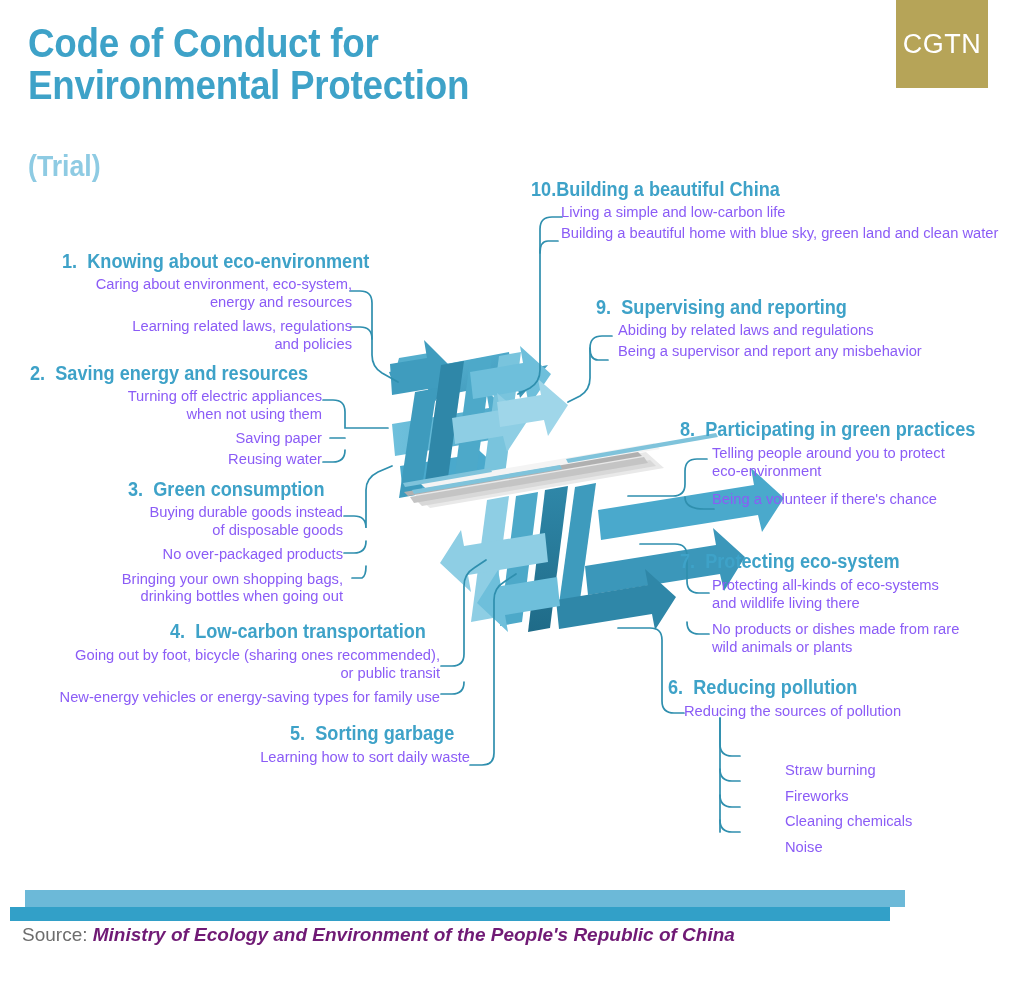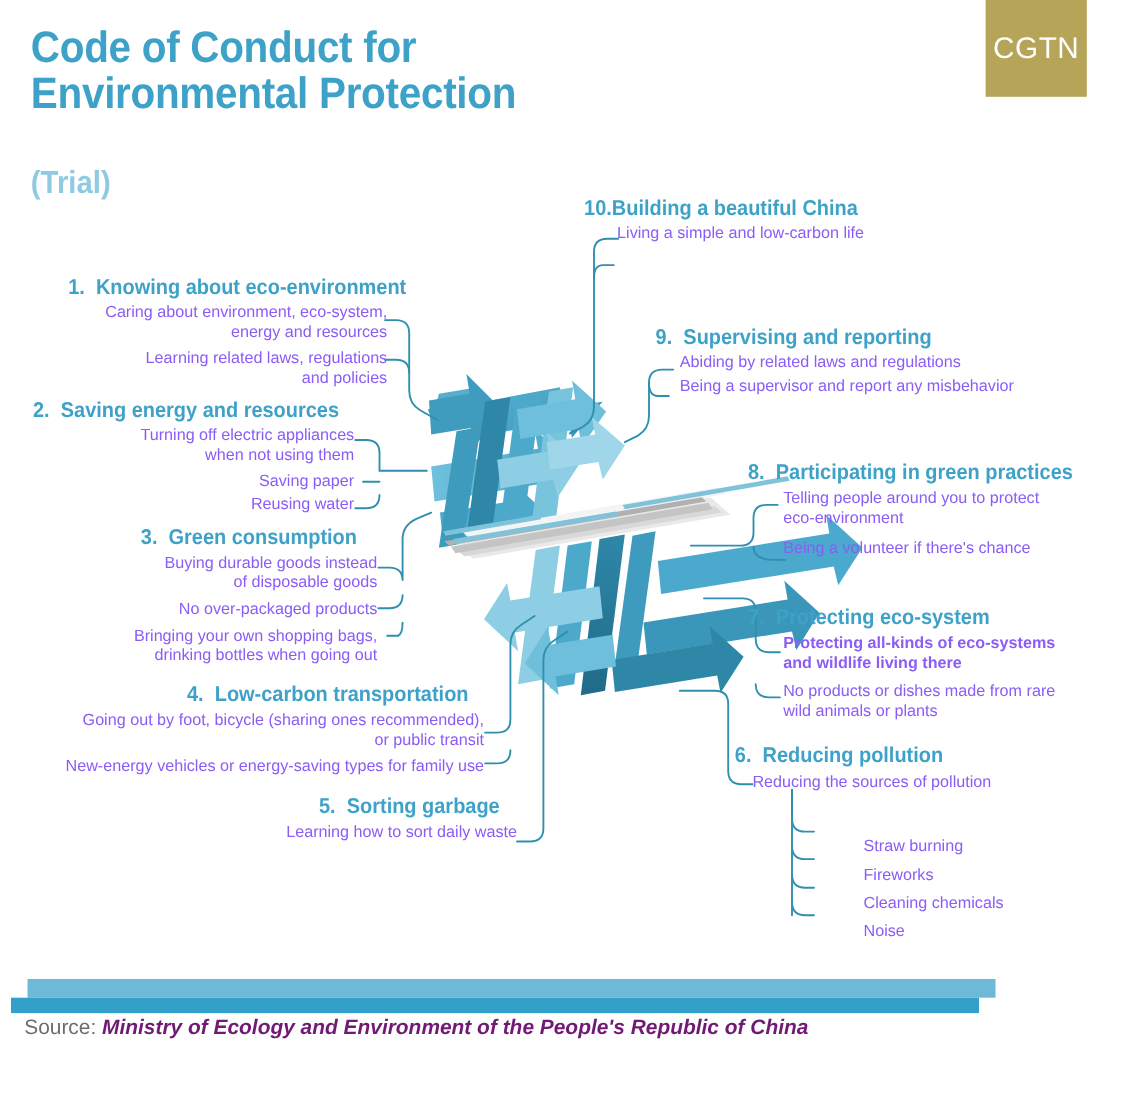--- a/index.html
+++ b/index.html
@@ -237,20 +237,21 @@
       <span class="num">5.</span>&nbsp;&nbsp;<span>Sorting garbage</span>
     </div>
     <div class="sub" style="white-space:pre-line;margin-top:5px;">Learning how to sort daily waste</div>
   </div>
 
   <div class="item right" style="left:531px;top:178px;width:470px;">
     <div class="head r">
       <span class="num">10.</span><span>Building a beautiful China</span>
     </div>
     <div class="sub" style="white-space:pre-line;margin-top:4px;margin-left:30px;">Living a simple and low-carbon life</div>
+    <div class="sub" style="white-space:pre-line;margin-left:30px;margin-top:3px;">Building a beautiful home with blue sky, green land and clean water</div>
   </div>
 
   <div class="item right" style="left:596px;top:296px;width:420px;">
     <div class="head r">
       <span class="num">9.</span>&nbsp;&nbsp;<span>Supervising and reporting</span>
     </div>
     <div class="sub" style="white-space:pre-line;margin-top:4px;margin-left:22px;">Abiding by related laws and regulations</div>
     <div class="sub" style="white-space:pre-line;margin-left:22px;margin-top:3px;">Being a supervisor and report any misbehavior</div>
   </div>
 
@@ -260,21 +261,21 @@
     </div>
     <div class="sub" style="white-space:pre-line;margin-top:5px;margin-left:32px;">Telling people around you to protect
 eco-environment</div>
     <div class="sub" style="white-space:pre-line;margin-left:32px;margin-top:11px;">Being a volunteer if there's chance</div>
   </div>
 
   <div class="item right" style="left:680px;top:550px;width:340px;">
     <div class="head r">
       <span class="num">7.</span>&nbsp;&nbsp;<span>Protecting eco-system</span>
     </div>
-    <div class="sub" style="white-space:pre-line;margin-top:5px;margin-left:32px;font-weight:bold;">Protecting all-kinds of eco-systems
+    <div class="sub" style="white-space:pre-line;margin-top:5px;margin-left:32px;">Protecting all-kinds of eco-systems
 and wildlife living there</div>
     <div class="sub" style="white-space:pre-line;margin-left:32px;margin-top:9px;">No products or dishes made from rare
 wild animals or plants</div>
   </div>
 
   <div class="item right" style="left:668px;top:676px;width:340px;">
     <div class="head r">
       <span class="num">6.</span>&nbsp;&nbsp;<span>Reducing pollution</span>
     </div>
     <div class="sub" style="white-space:pre-line;margin-top:5px;margin-left:16px;">Reducing the sources of pollution</div>

